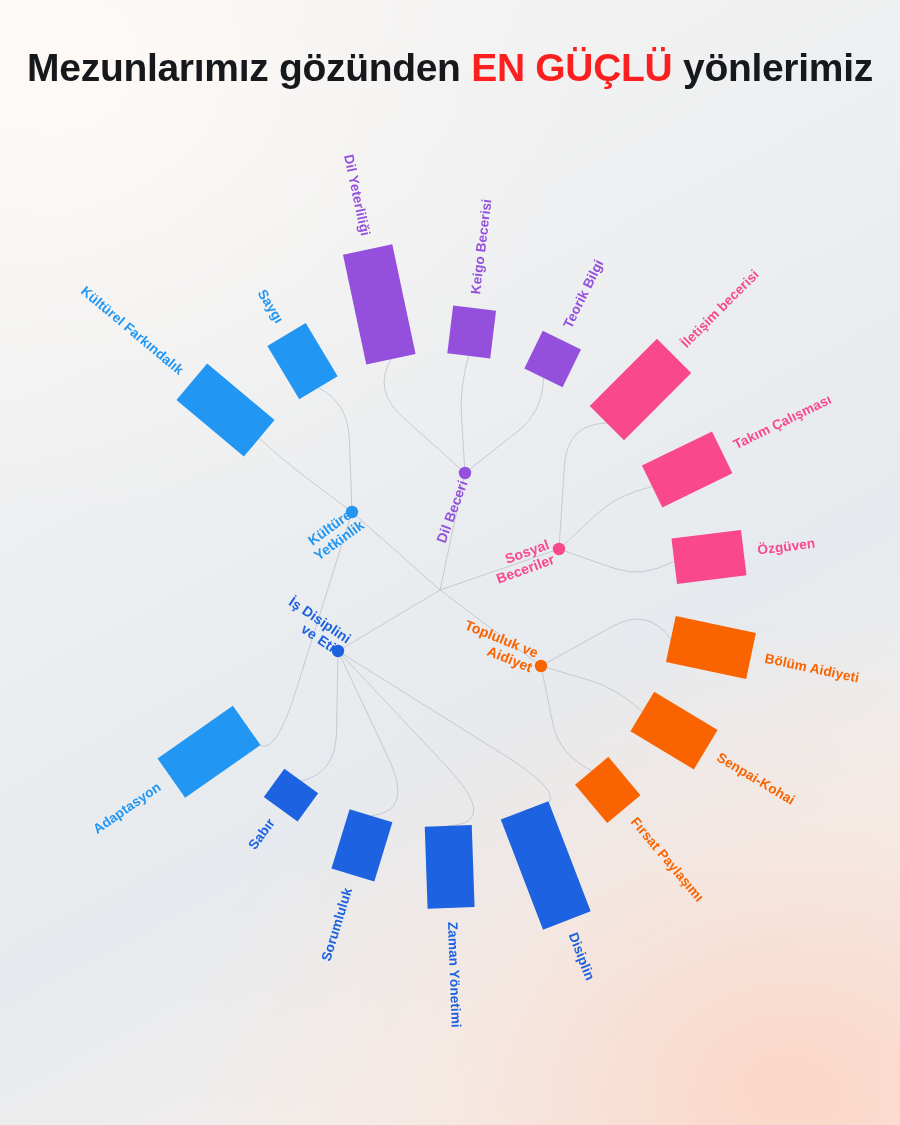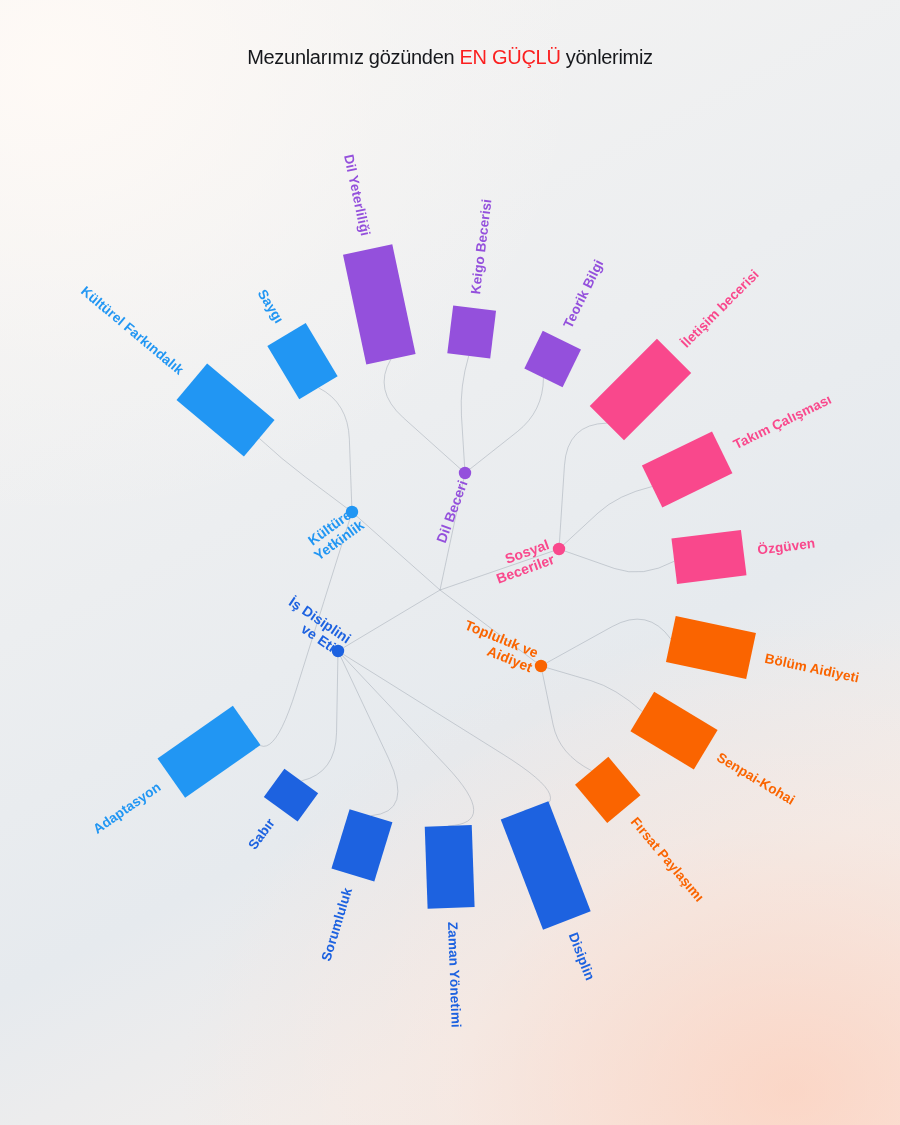--- a/index.html
+++ b/index.html
@@ -15,22 +15,22 @@
   }
   #stage { position: relative; width: 900px; height: 1125px; }
 
   
   .title-wrap {
     position: absolute; top: 46px; left: 0; width: 900px;
     text-align: center;
   }
   .title {
     display: inline-block;
-    font-size: 20px;
-    font-weight: 400;
+    font-size: 39px;
+    font-weight: 700;
     letter-spacing: -0.3px;
     color: #16181c;
     white-space: nowrap;
   }
   .title .hl { color: #fb1f1f; }
 
   
   #chart-svg {
     position: absolute; left: 0; top: 0;
     width: 900px; height: 1125px;

